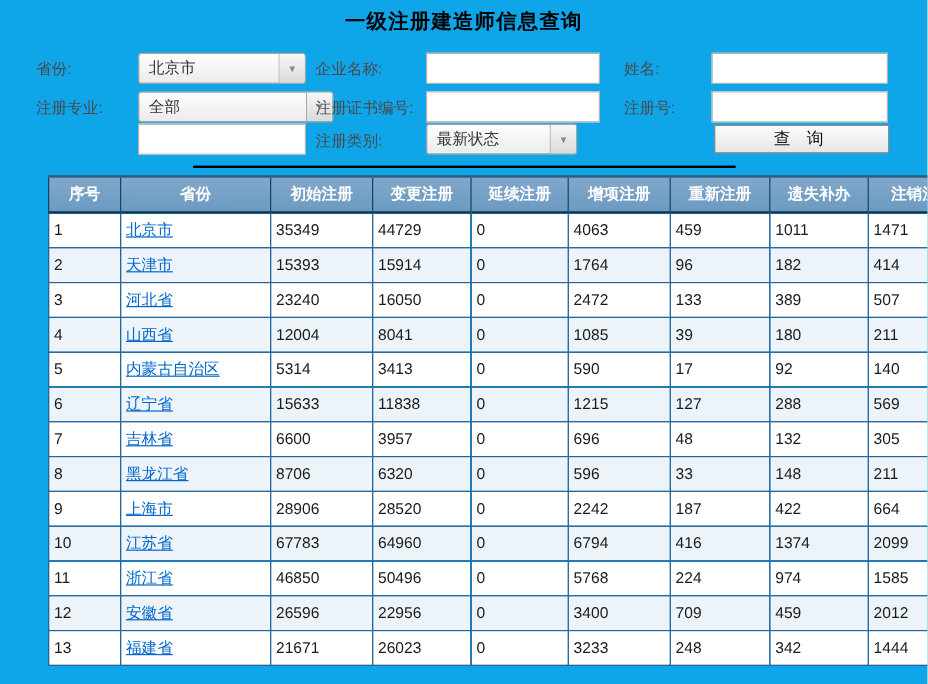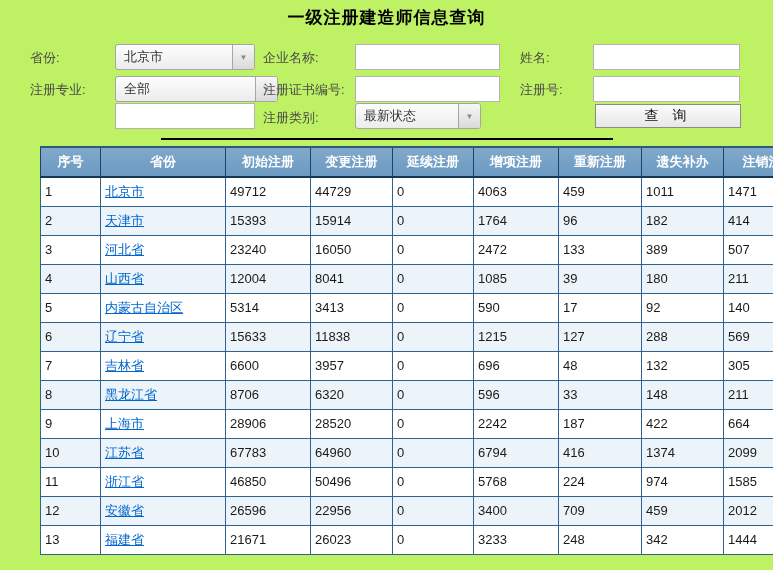--- a/index.html
+++ b/index.html
@@ -1,38 +1,38 @@
 <!DOCTYPE html>
 <html><head>
 <meta charset="utf-8">
 <style>
   * { margin:0; padding:0; box-sizing:border-box; }
   html,body { background:#fff; }
   body { font-family:"Liberation Sans","DejaVu Sans",sans-serif; }
-  .page { position:relative; width:773px; height:570px; overflow:hidden; background:#bef264; }
+  .page { position:relative; width:773px; height:570px; overflow:hidden; background:#0ea5e9; }
 
   .page-title { position:absolute; top:6px; left:0; width:773px; text-align:center;
     font-size:17px; font-weight:bold; color:#000; letter-spacing:1px; }
 
   .lbl { position:absolute; font-size:13px; color:#4a4a4a; line-height:16px; }
   .lbl-wrap { width:84px; }
 
   .txt { position:absolute; height:26px; border:1px solid #b3b3b3; background:#fff;
     font-size:13px; padding:2px 4px; font-family:inherit; }
 
   .select { position:absolute; height:26px; border:1px solid #a6a6a6; border-radius:3px;
     background:linear-gradient(#fdfdfd,#ececec); display:flex; align-items:center; cursor:pointer; }
   .sel-val { flex:1; padding-left:8px; font-size:13px; color:#333; white-space:nowrap; overflow:hidden; }
   .sel-arrow { width:22px; height:100%; border-left:1px solid #a6a6a6; border-radius:0 2px 2px 0;
     background:linear-gradient(#f7f7f7,#dadada); display:flex; align-items:center; justify-content:center;
     color:#8a8a8a; font-size:8px; }
 
   .btn { position:absolute; left:595px; top:104px; width:146px; height:24px;
     border:1px solid #8a8a8a; background:linear-gradient(#fbfbfb,#e7e7e7);
-    font-size:14px; letter-spacing:5px; color:#111; cursor:pointer; font-family:Liberation Sans, sans-serif; }
+    font-size:14px; letter-spacing:5px; color:#111; cursor:pointer; font-family:Liberation Serif, serif; }
 
   .divider { position:absolute; top:138px; left:161px; width:452px; height:0;
     border-top:2px solid #000; }
 
   table.results { position:absolute; top:146px; left:0; width:773px;
     border-collapse:collapse; table-layout:fixed; font-size:13px;margin-left:40px; }
   table.results th { background:linear-gradient(#81a8ca,#6b9ac2); color:#fff; font-weight:bold;
     height:30px; border:1px solid #1d4264; border-top:2px solid #2c5a80; border-bottom:2px solid #17364f;
     text-align:center; font-size:13px; }
   table.results td { border:1px solid #2e6293; height:29px; padding:0 4px;
@@ -106,21 +106,21 @@
           <th>增项注册</th>
           <th>重新注册</th>
           <th>遗失补办</th>
           <th>注销注册</th>
         </tr>
       </thead>
     <tbody id="tbody">
         <tr>
           <td>1</td>
           <td><a href="#">北京市</a></td>
-          <td>49712</td>
+          <td>35349</td>
           <td>44729</td>
           <td>0</td>
           <td>4063</td>
           <td>459</td>
           <td>1011</td>
           <td>1471</td>
         </tr>
         <tr>
           <td>2</td>
           <td><a href="#">天津市</a></td>

